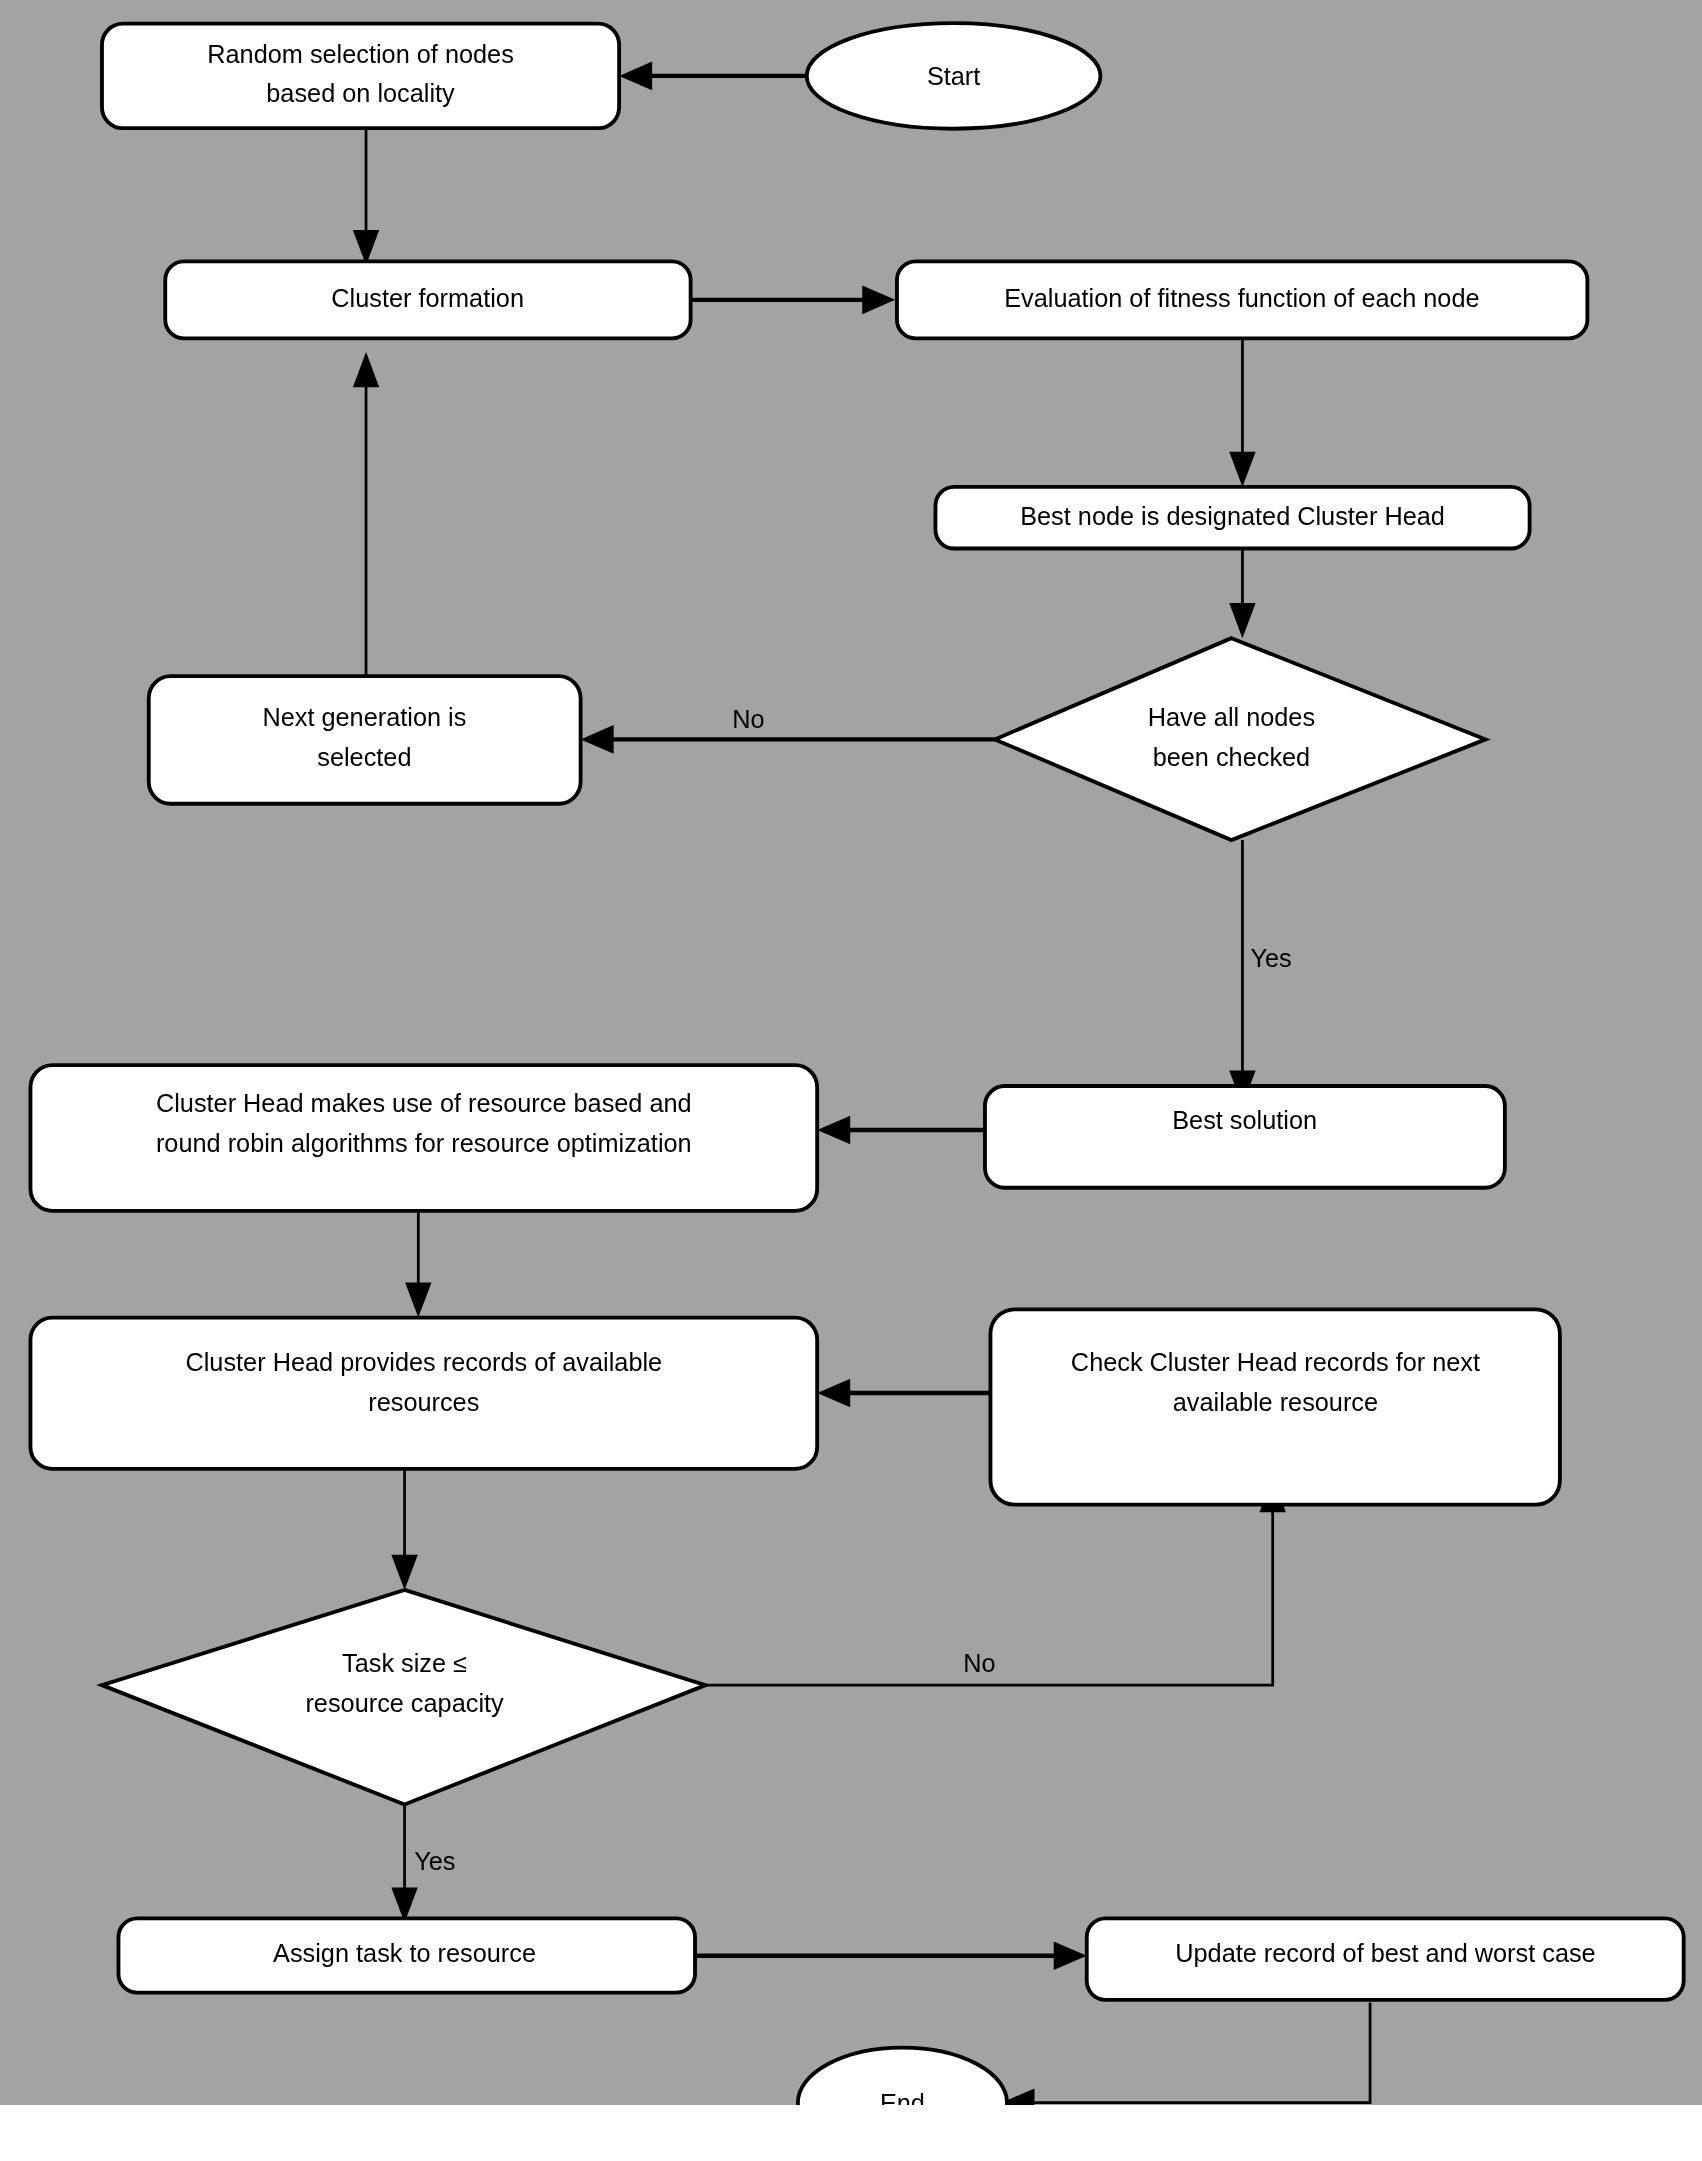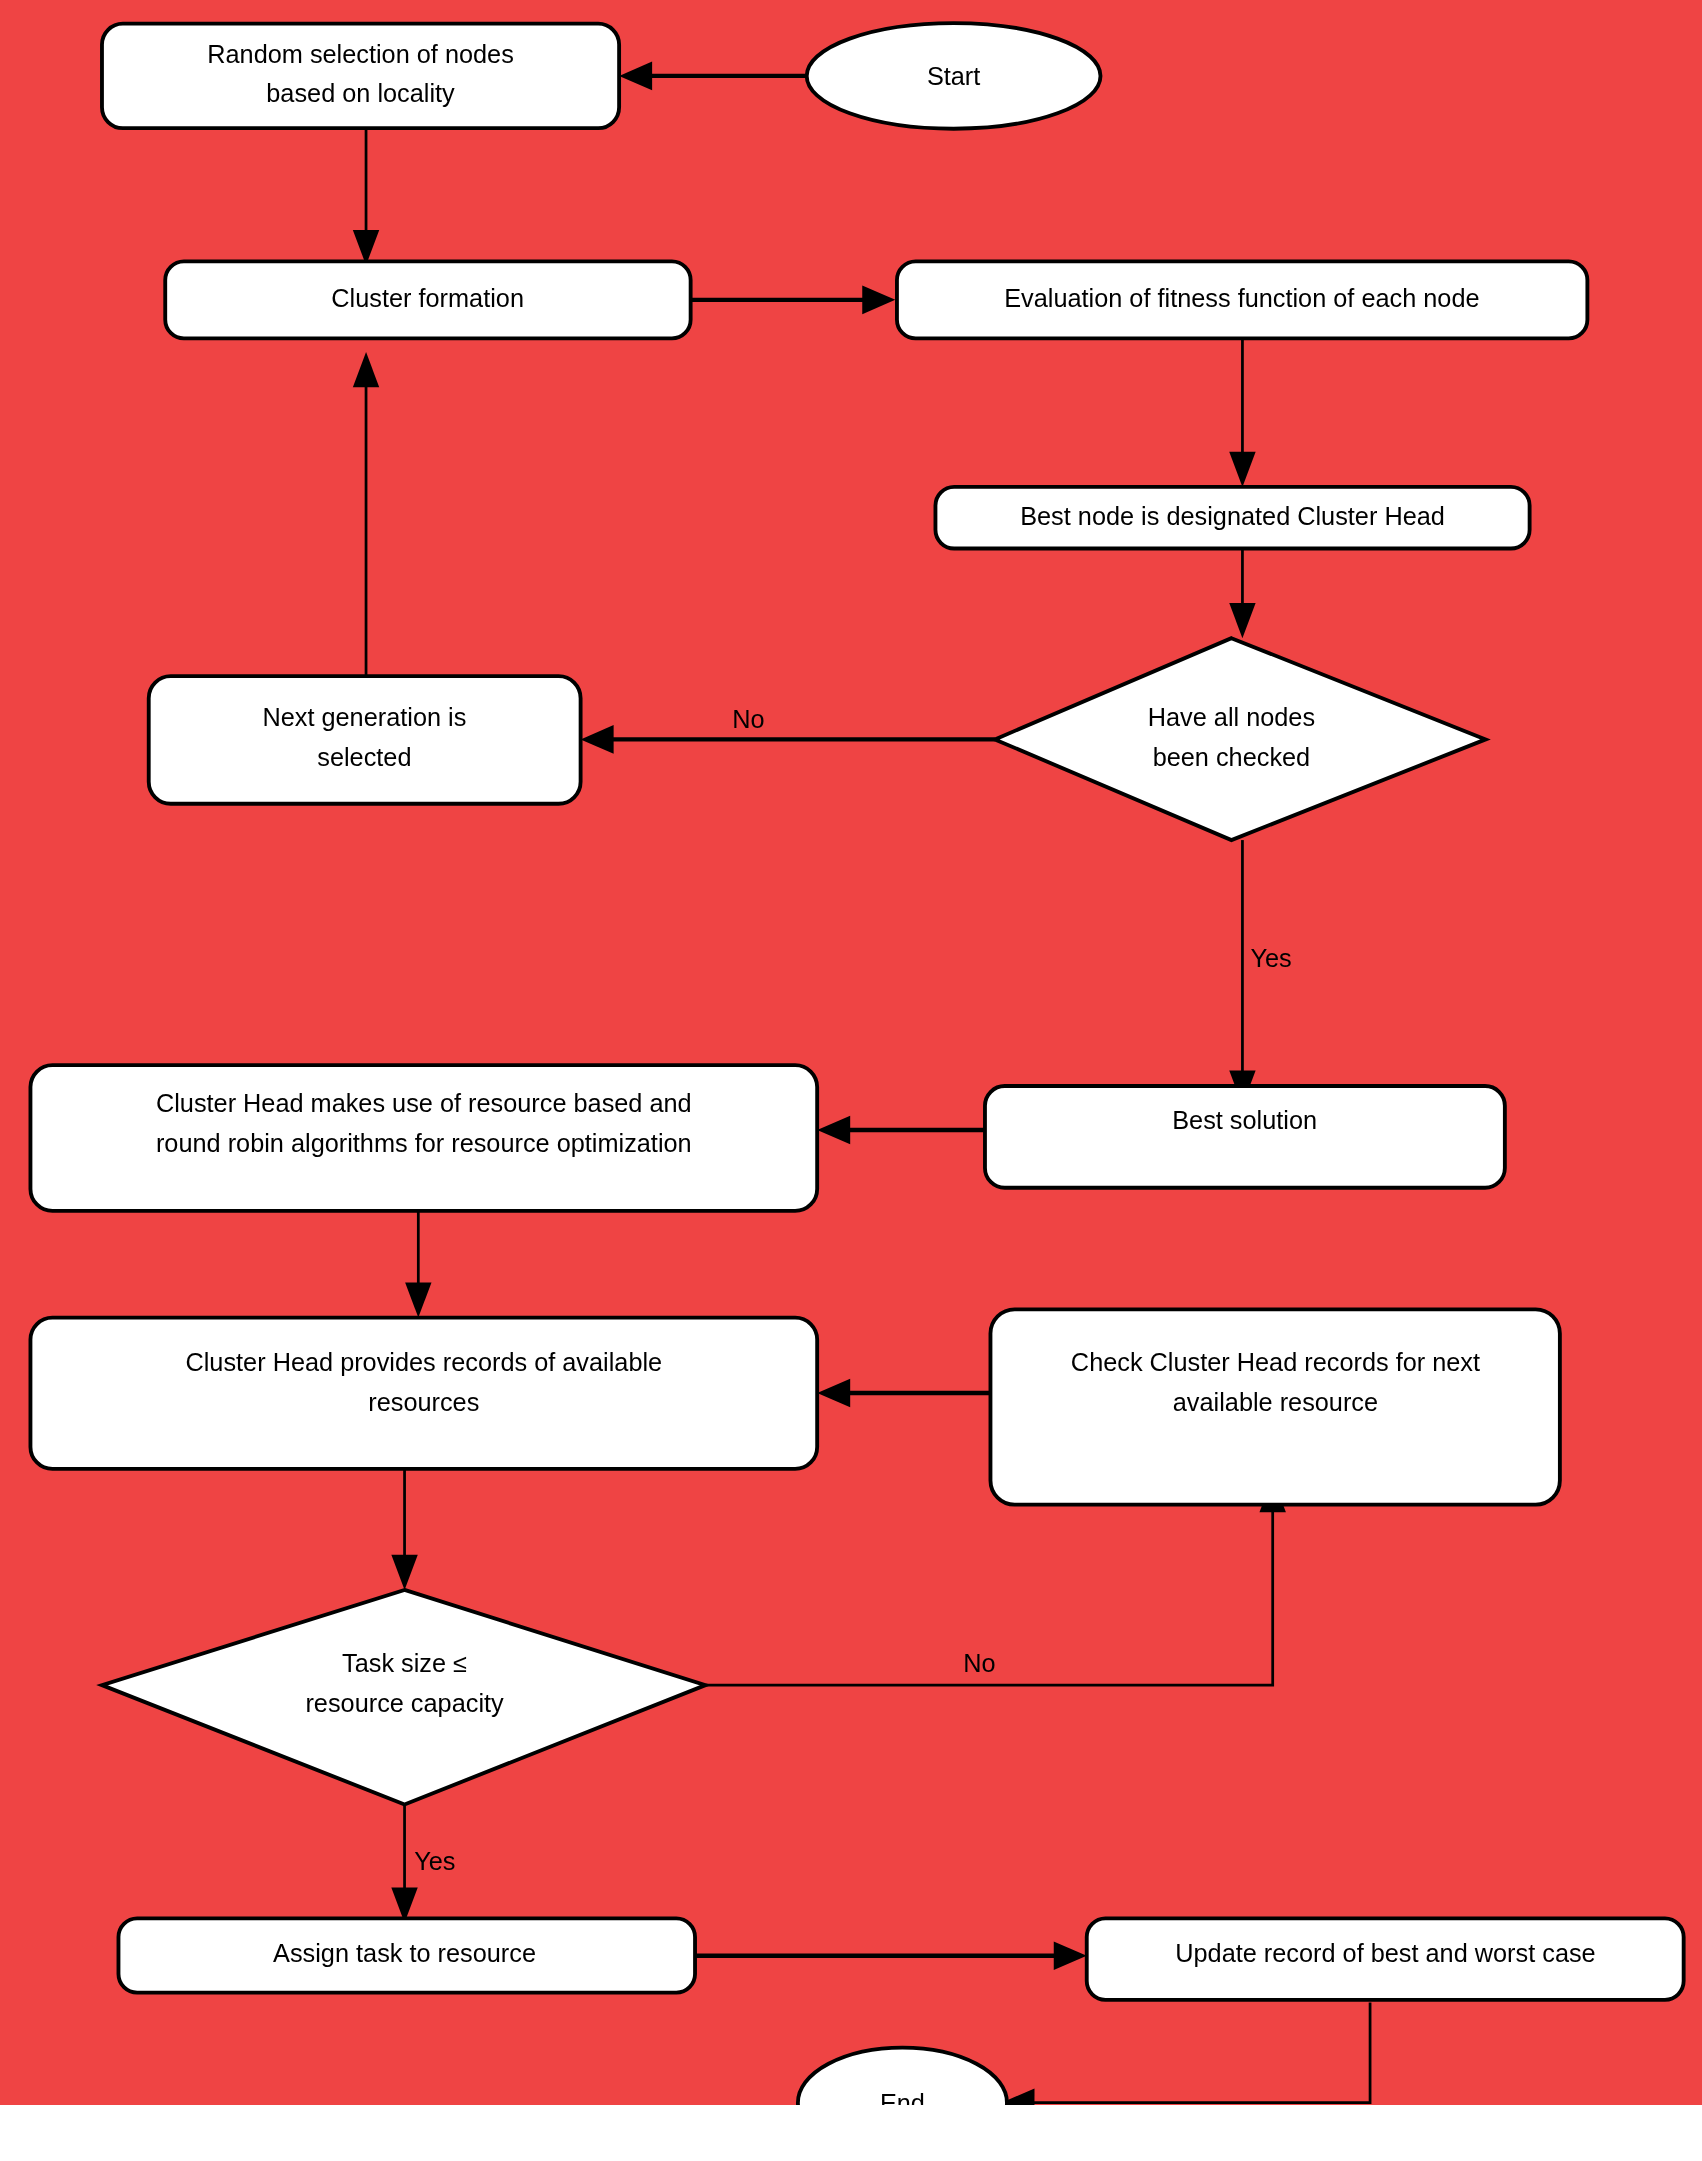--- a/index.html
+++ b/index.html
@@ -7,21 +7,21 @@
     padding: 0;
     background: #ffffff;
   }
   body {
     font-family: "Liberation Sans", sans-serif;
   }
   #flowchart-root {
     position: relative;
     width: 1702px;
     height: 2105px;
-    background: #ef4444;
+    background: #a3a3a3;
     text-align: right;
   }
   svg.flow-svg {
     display: block;
     width: 1702px;
     height: 2161px;
   }
   .node-shape {
     fill: #ffffff;
     stroke: #000000;

